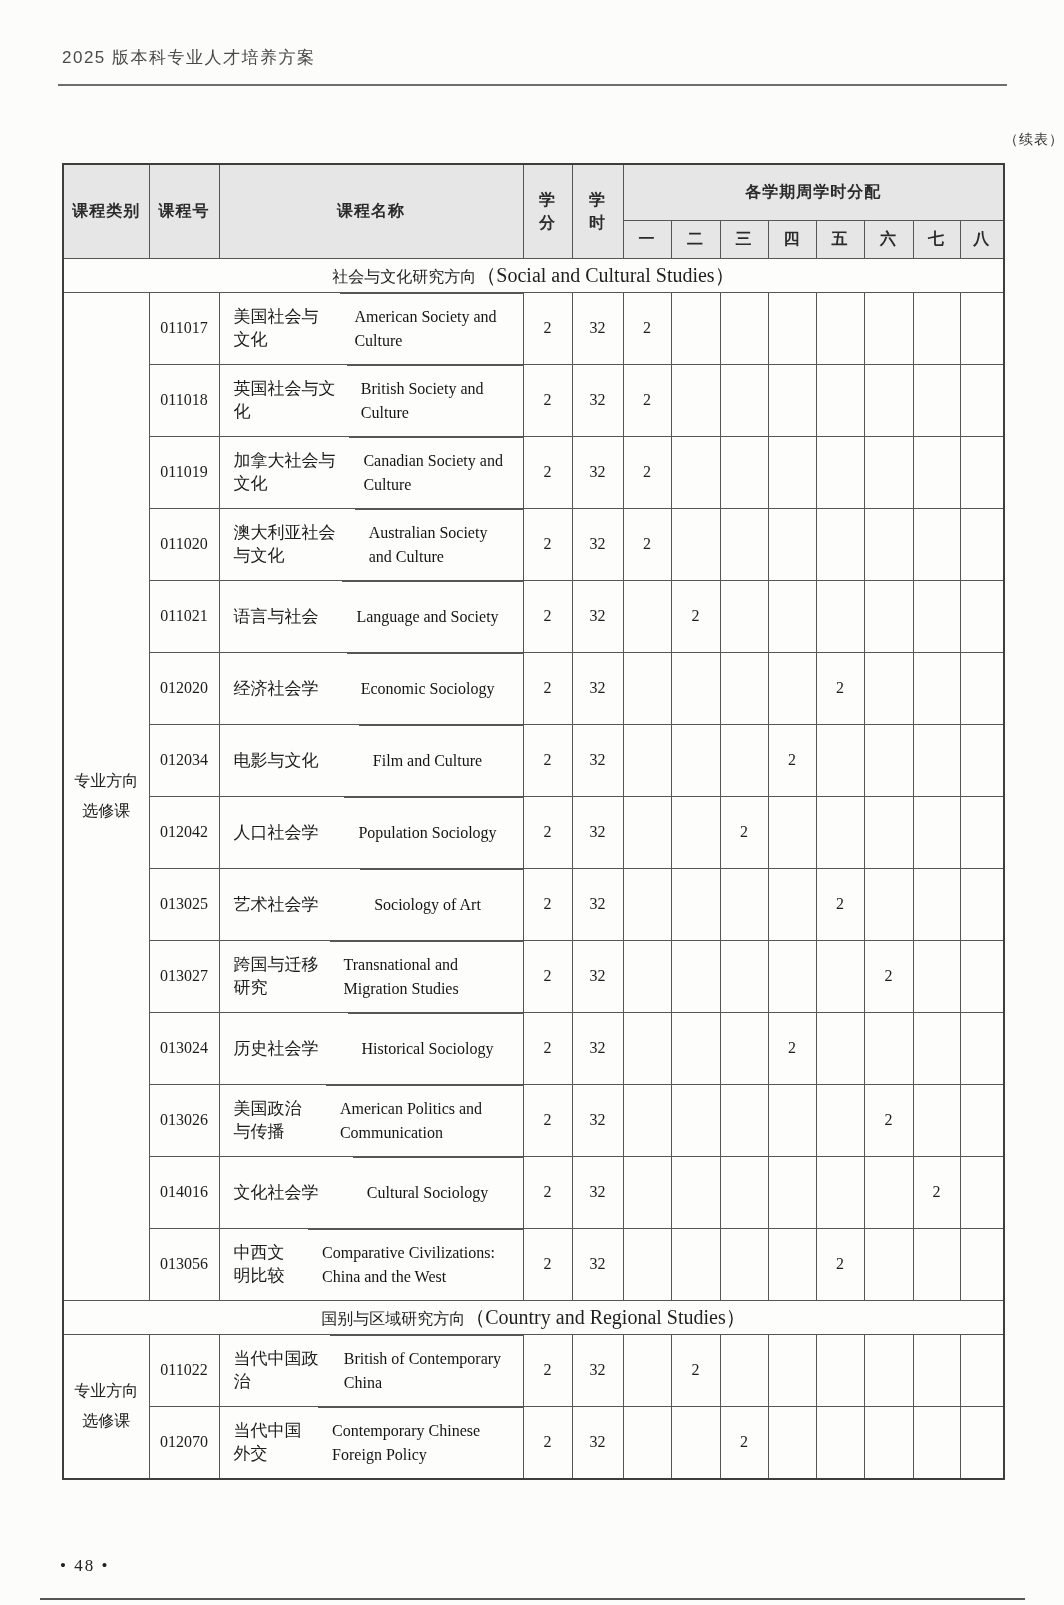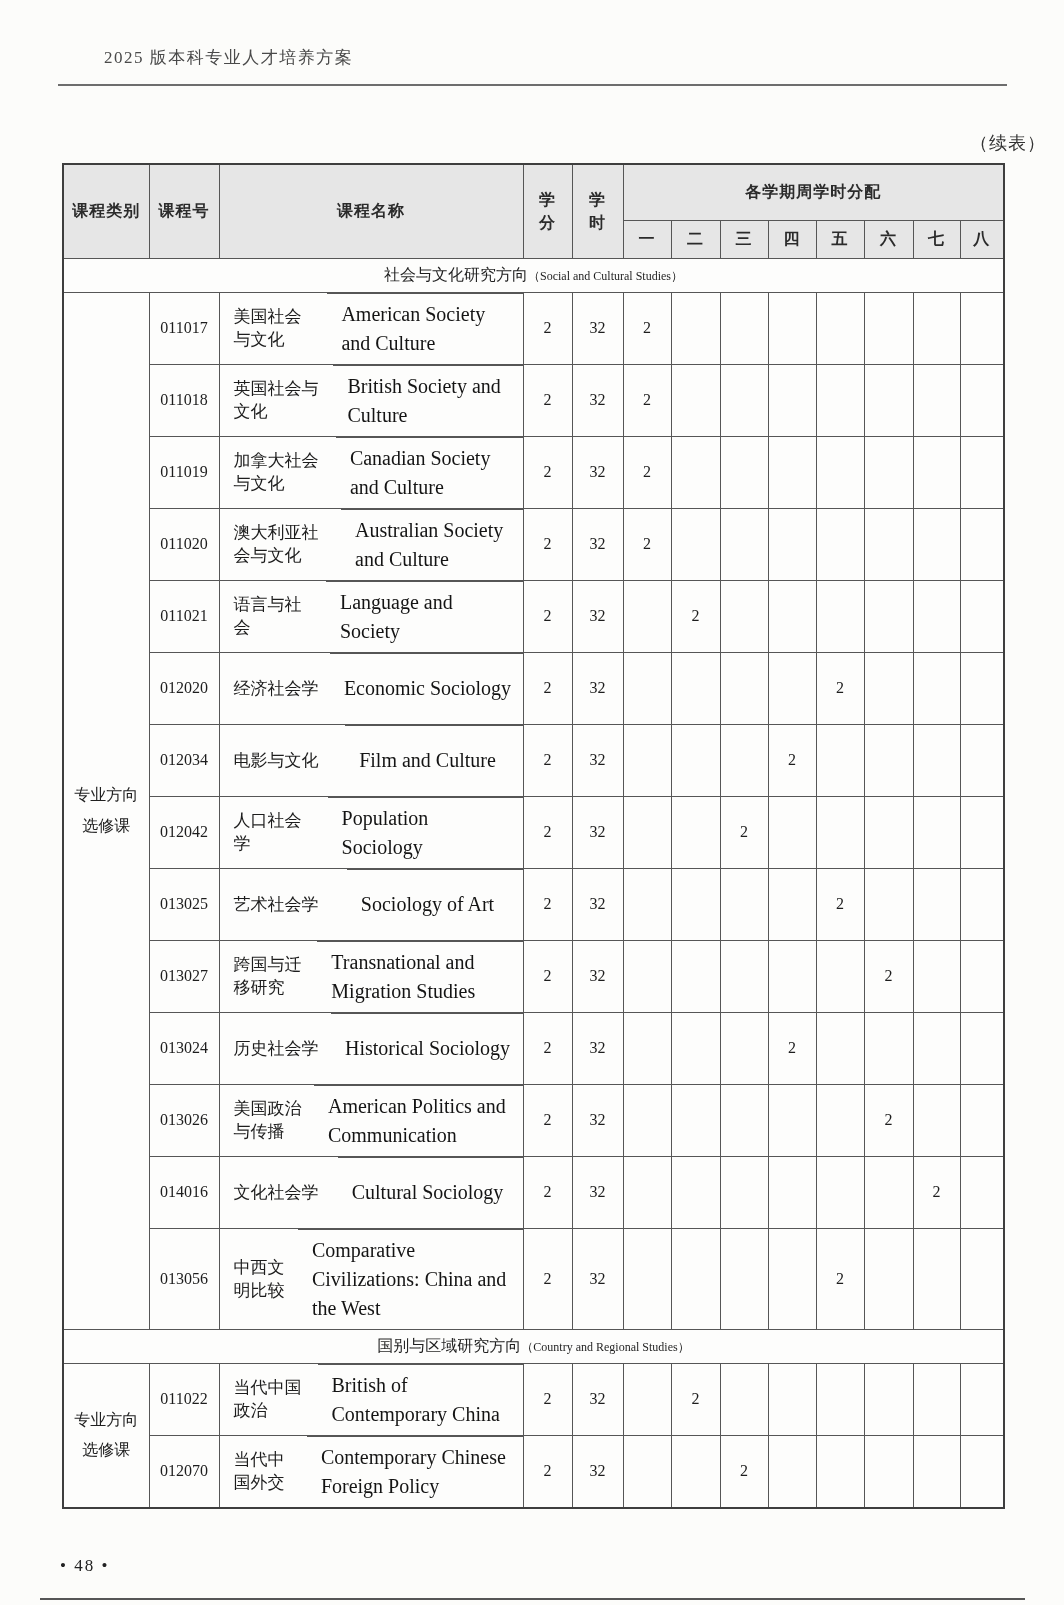--- a/index.html
+++ b/index.html
@@ -4,30 +4,30 @@
 <style>
   html,body{margin:0;padding:0;}
   body{
     width:1064px;height:1605px;position:relative;overflow:hidden;
     background:#fcfcfa;color:#262626;
     font-family:"Liberation Serif", serif;
   }
   
   .doc-header{
     position:absolute;left:62px;top:46px;
-    font-family:Liberation Serif, serif;
-    font-size:17px;color:#4a4a4a;letter-spacing:1.5px;margin-left:42px;
+    font-family:Liberation Sans, sans-serif;
+    font-size:17px;color:#4a4a4a;letter-spacing:1.5px;
   }
   .top-rule{
     position:absolute;left:58px;top:84px;width:949px;height:0;
     border-top:2px solid #6d6d6d;
   }
   .continued-label{
-    position:absolute;top:131px;right:18px;
-    font-size:18px;color:#333;letter-spacing:1px;
+    position:absolute;top:131px;right:0;
+    font-size:14px;color:#333;letter-spacing:1px;
   }
   .page-number{
     position:absolute;left:60px;top:1556px;
     font-size:17px;color:#222;letter-spacing:2px;text-align:center;
   }
   .bottom-rule{
     position:absolute;left:40px;top:1598px;width:985px;height:0;
     border-top:2px solid #565656;
   }
   
@@ -54,39 +54,39 @@
   .hrow2{height:38px;}
   .pre{white-space:pre-line;line-height:1.45;}
   
   .section-row td{height:33px;background:#fdfdfc;}
   .sec-zh{
     font-family:"Liberation Sans", sans-serif;
     font-weight:400;font-size:16px;color:#1f1f1f;
   }
   .sec-en{
     font-family:"Liberation Serif", serif;
-    font-weight:400;font-size:12px;color:#1f1f1f;
+    font-weight:400;font-size:20px;color:#1f1f1f;
   }
   
   .course-row{height:71px;}
   .cat-cell{
     white-space:pre-line;font-size:16px;line-height:1.9;color:#202020;
   }
   .c-no,.c-credit,.c-hours,.c-sem{
     font-size:16px;color:#1d1d1d;
   }
   .name-cell{padding:0;height:inherit;}
   .name-wrap{display:flex;flex-direction:row;height:100%;min-height:70px;}
   .name-zh,.name-en{
     flex:1 1 auto;display:flex;align-items:center;
     text-align:left;padding:4px 10px 4px 14px;box-sizing:border-box;
   }
   .name-zh{font-size:17px;min-height:35px;color:#1d1d1d;}
   .name-en{
-    font-size:20px;min-height:35px;color:#141414;
+    font-size:16px;min-height:35px;color:#141414;
     border-top:1px solid #565656;
     line-height:1.45;display:block;
     padding-top:6px;padding-bottom:6px;
     display:flex;align-items:center;flex-wrap:wrap;
   }
 </style>
 </head>
 <body>
 
 <div class="doc-header">2025 版本科专业人才培养方案</div>

